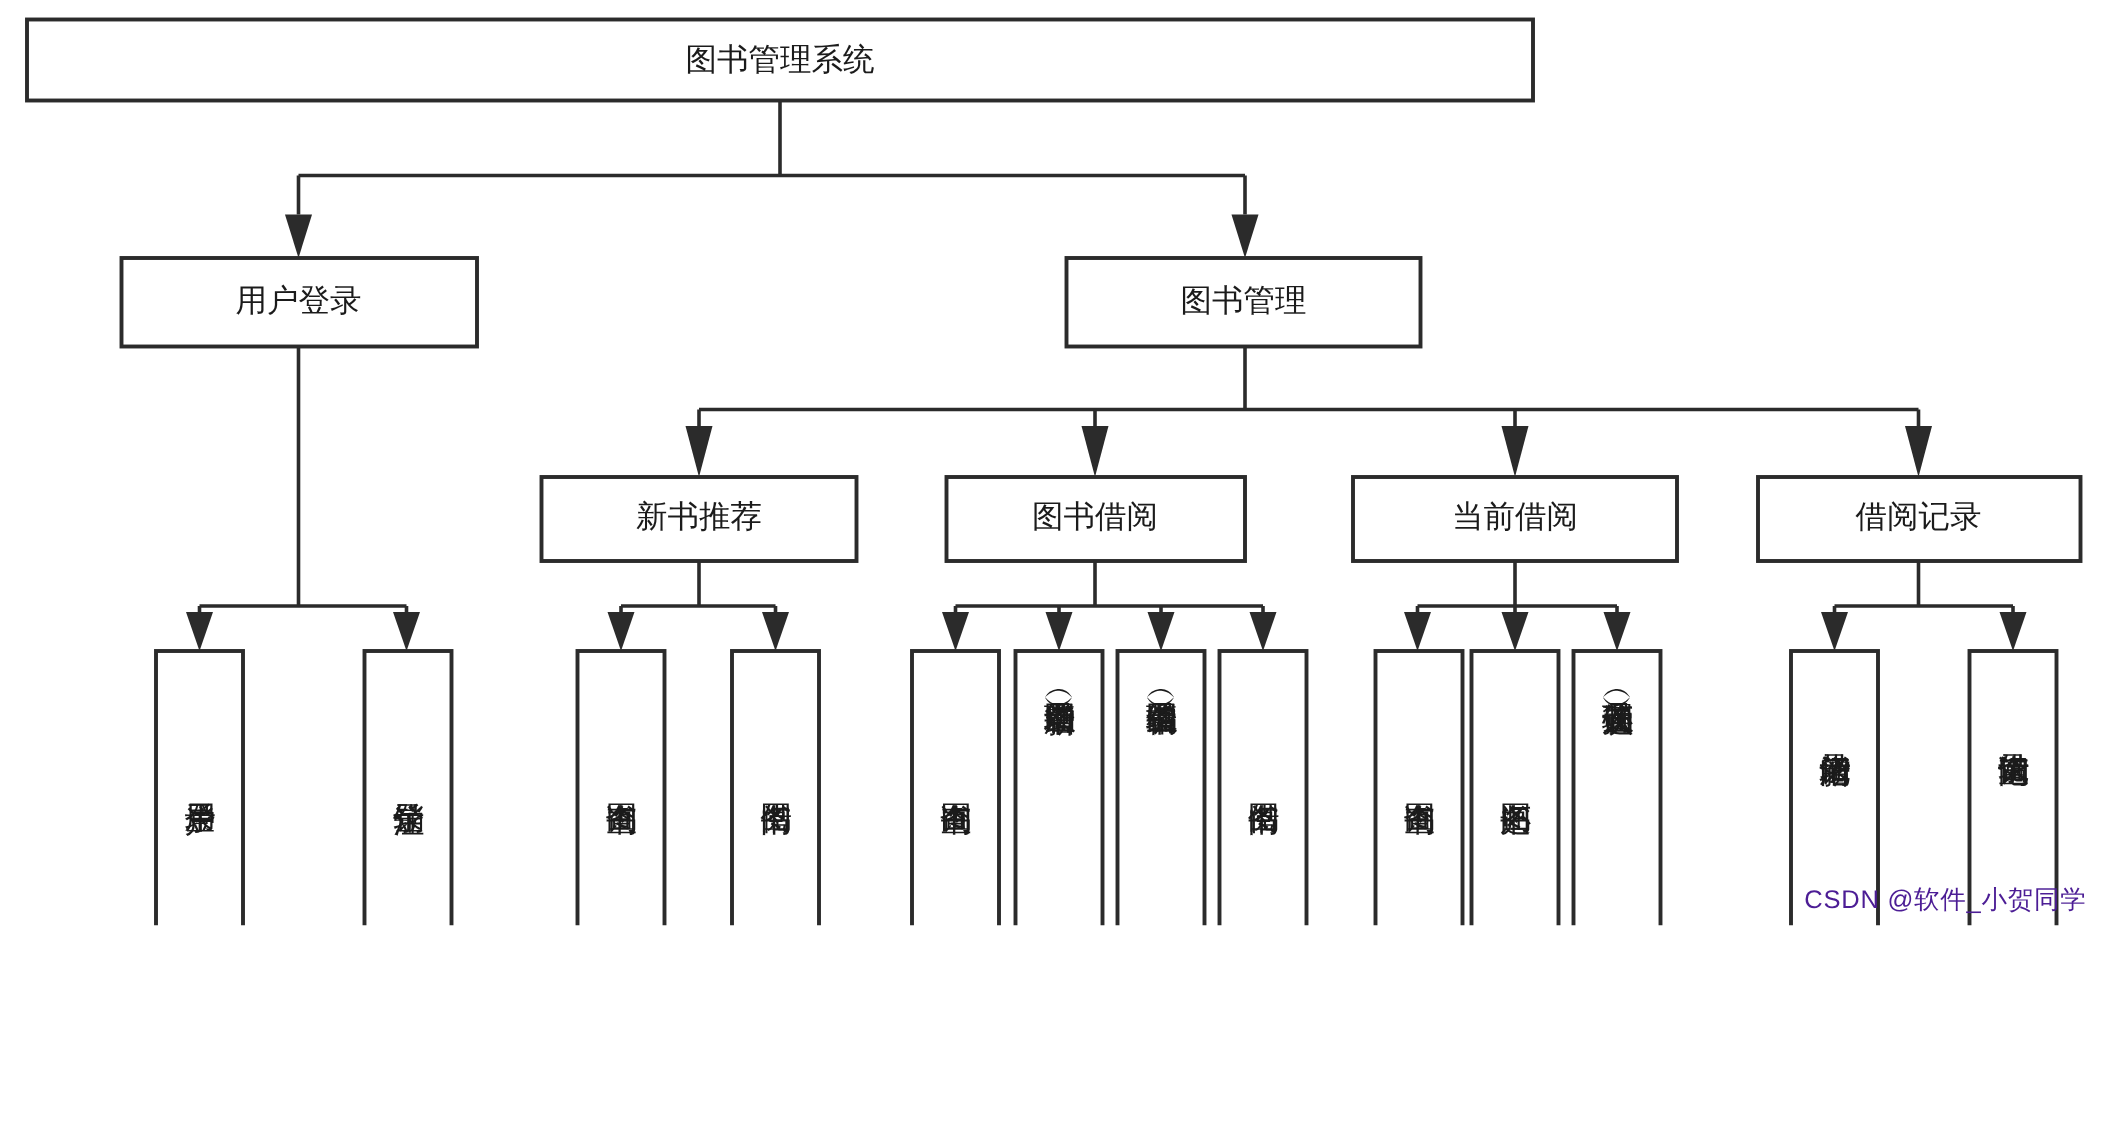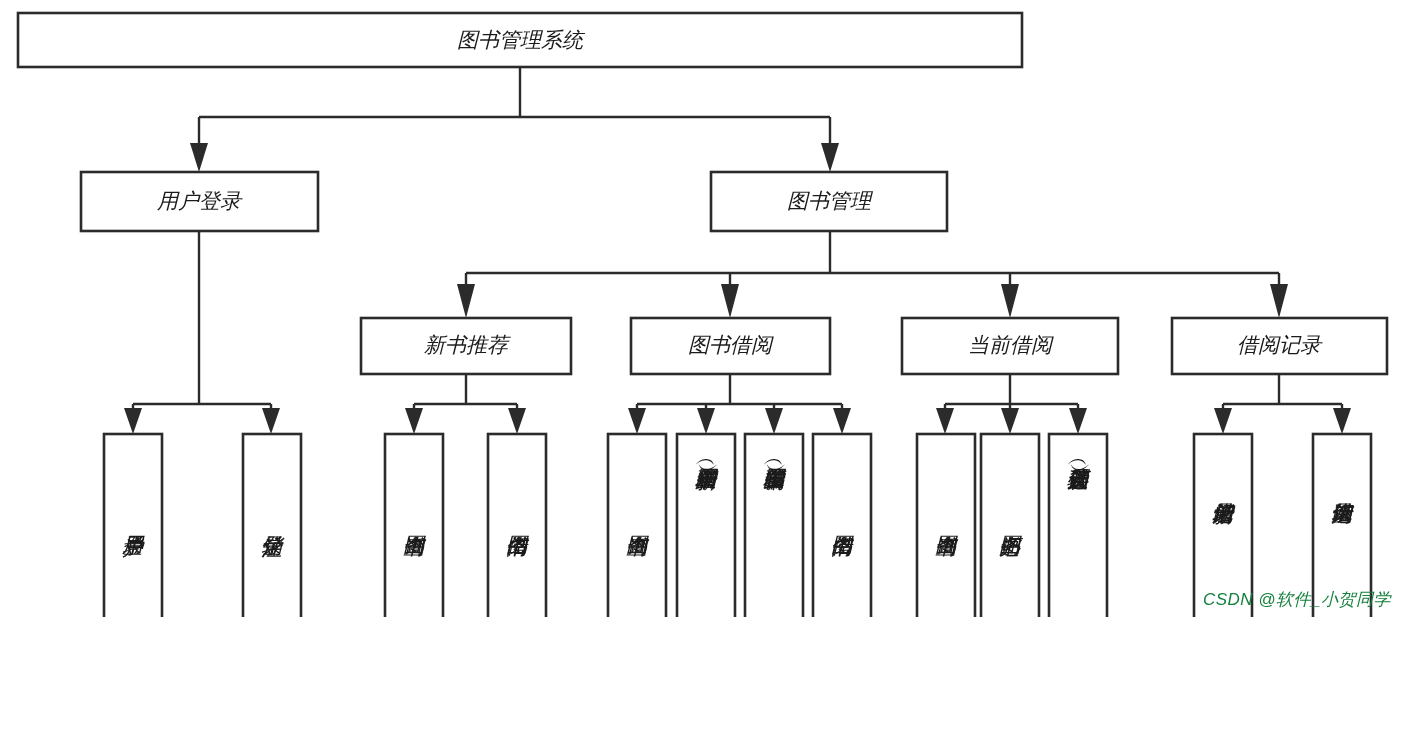--- a/index.html
+++ b/index.html
@@ -10,21 +10,20 @@
   }
   body {
     font-family: "Liberation Sans", "DejaVu Sans", sans-serif;
   }
   #diagram-root {
     position: relative;
     width: 1405px;
     height: 617px;
     background: #ffffff;
     overflow: hidden;
-    font-style: italic;
   }
   svg.diagram-canvas {
     position: absolute;
     left: 0;
     top: 0;
     width: 1405px;
     height: 747px;
     display: block;
   }
   .node-box {
@@ -54,21 +53,21 @@
     font-family: "Liberation Sans", "DejaVu Sans", sans-serif;
     font-size: 21px;
     text-anchor: middle;
   }
   .watermark {
     position: absolute;
     right: 14px;
     bottom: 6px;
     font-family: "Liberation Sans", "DejaVu Sans", sans-serif;
     font-size: 17px;
-    color: #15803d;
+    color: #4c1d95;
     letter-spacing: 0.5px;
     white-space: nowrap;
     pointer-events: none;
   }
 </style>
 </head>
 <body>
 
 <div id="diagram-root">
 

